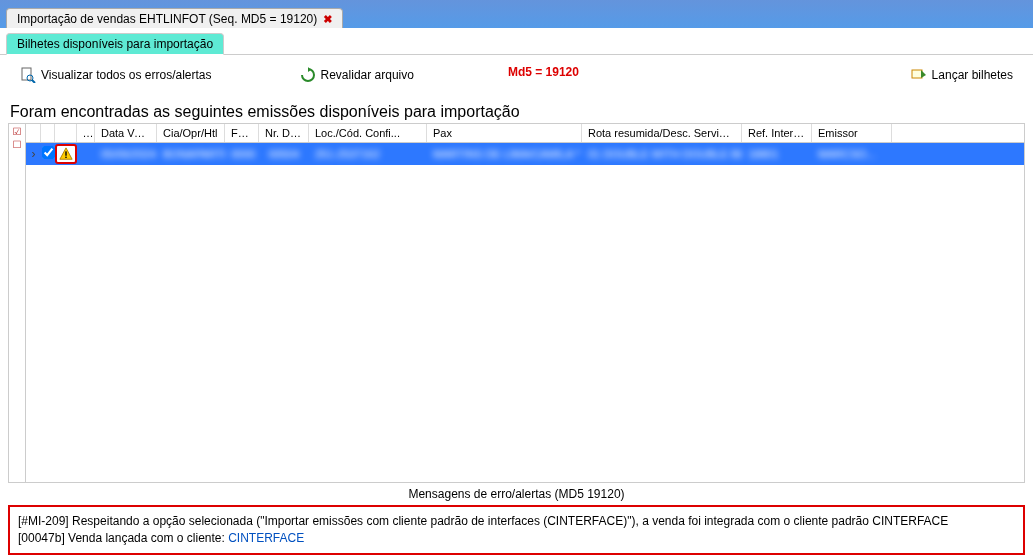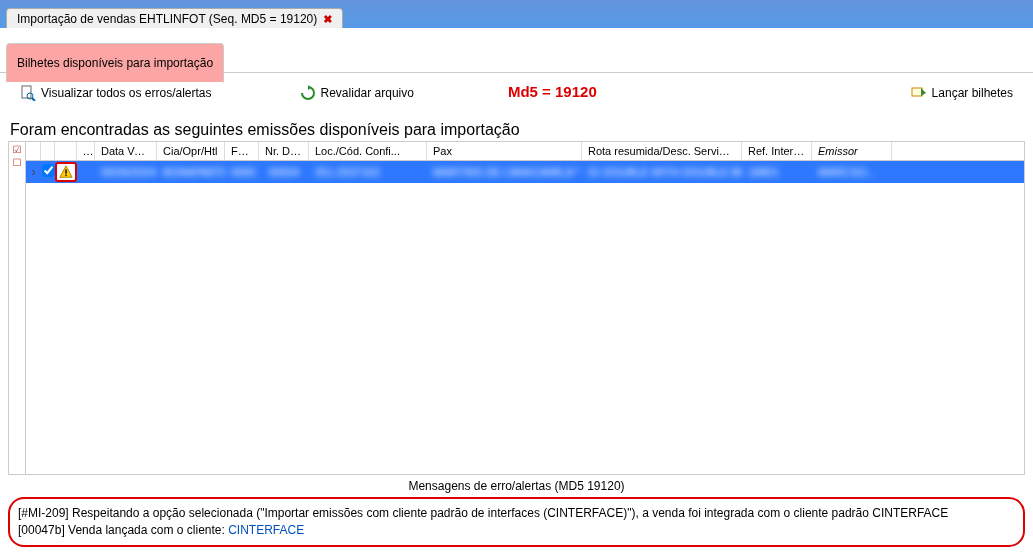--- a/index.html
+++ b/index.html
@@ -37,27 +37,27 @@
     cursor: pointer;
     font-size: 11px;
   }
   .sub-tabbar {
     background: #fff;
     border-bottom: 1px solid #ccc;
     padding: 4px 6px 0 6px;
   }
   .sub-tab {
     display: inline-block;
-    background: #fca5a5;
+    background: #5eead4;
     border: 1px solid #ccc;
     border-bottom: 1px solid #fff;
     border-radius: 4px 4px 0 0;
-    padding: 12px 10px;
+    padding: 3px 10px;
     position: relative;
-    top: 11px;
+    top: 1px;
   }
   .toolbar {
     display: flex;
     align-items: flex-start;
     padding: 10px 16px 6px 16px;
     gap: 10px;
   }
   .tool-btn {
     display: flex;
     align-items: center;
@@ -68,21 +68,21 @@
   .tool-icon {
     width: 16px;
     height: 16px;
     display: inline-block;
   }
   .spacer-sm { width: 60px; }
   .spacer-lg { flex: 1; }
   .md5-label {
     color: #d00;
     font-weight: bold;
-    font-size: 15px;
+    font-size: 12px;
     margin-left: 80px;
   }
   .section-label {
     padding: 2px 10px;
     font-size: 16px;
     margin-top: 10px;
   }
   .grid-container {
     border: 1px solid #ccc;
     margin: 0 8px;
@@ -151,42 +151,42 @@
     display: inline-flex;
     align-items: center;
     justify-content: center;
     background: #fff;
   }
   .msg-label {
     padding: 4px 8px 2px 8px;
     text-align: center;
   }
   .msg-box {
-    margin: 2px 8px 8px 8px;
+    margin: 2px 8px 0 8px;
     border: 2px solid #d00;
-    border-radius: 16px;
+    border-radius: 0;
     padding: 6px 8px;
     line-height: 1.4;
   }
   .msg-box .link { color: #0050c0; }
 
   
   .w-exp { width: 15px; }
   .w-chk { width: 14px; }
   .w-stat { width: 22px; }
   .w-dots { width: 18px; }
   .w-data { width: 62px; }
   .w-cia  { width: 68px; }
   .w-form { width: 34px; }
   .w-doc  { width: 50px; text-align: center; }
   .w-loc  { width: 118px; }
   .w-pax  { width: 155px; }
   .w-rota { width: 160px; }
   .w-ref  { width: 70px; }
-  .w-emi  { width: 80px; font-style: italic; }
+  .w-emi  { width: 80px; }
 
   .left-gutter {
     width: 17px;
     border-right: 1px solid #ccc;
     display: flex;
     flex-direction: column;
     align-items: center;
     padding-top: 2px;
     font-size: 10px;
     gap: 2px;

